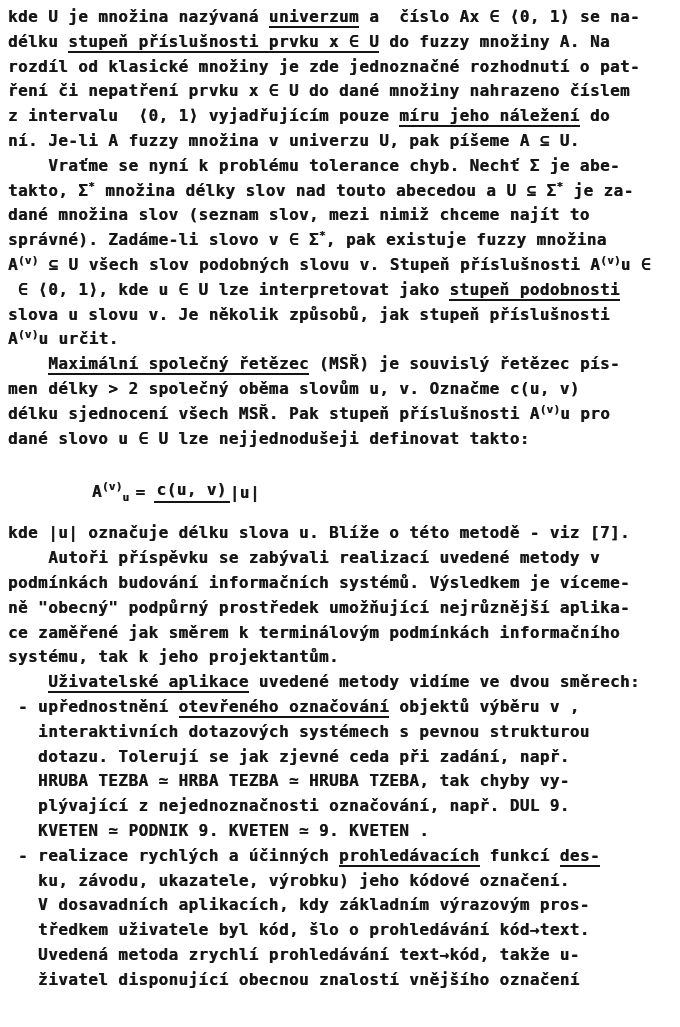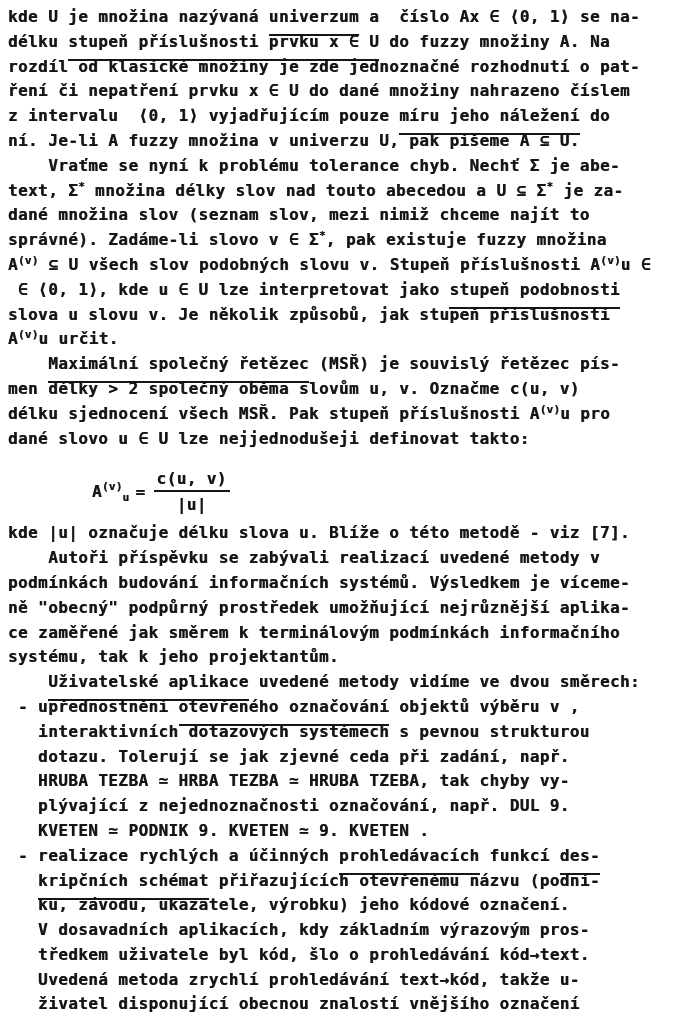--- a/index.html
+++ b/index.html
@@ -31,21 +31,21 @@
     line-height: 24.8px;
   }
   .line sup {
     font-size: 11px;
     line-height: 0;
     vertical-align: 6px;
     letter-spacing: 0.2px;
   }
   .ul {
     border-bottom: 2px solid currentColor;
-    padding-bottom: 8px;
+    padding-bottom: 0px;
   }
   
   .formula {
     margin: 14px 0 4px 84px;
     height: 52px;
     display: flex;
     align-items: center;
     white-space: pre;
     text-align: right;
   }
@@ -58,21 +58,21 @@
   .formula sub {
     font-size: 11px;
     line-height: 0;
     vertical-align: -4px;
   }
   .f-eq {
     padding: 0 8px 0 6px;
   }
   .frac {
     display: inline-flex;
-    flex-direction: column;
+    flex-direction: row;
     align-items: center;
   }
   .frac .num {
     border-bottom: 2px solid currentColor;
     padding: 0 3px 2px 3px;
   }
   .frac .den {
     padding-top: 3px;
   }
 </style>
@@ -82,21 +82,21 @@
 <div class="page">
 
   <div id="lines-top">
       <div class="line"><span>kde U je množina nazývaná </span><span class="ul">univerzum</span><span> a  číslo Ax ∈ ⟨0, 1⟩ se na-</span></div>
       <div class="line"><span>délku </span><span class="ul">stupeň příslušnosti prvku x ∈ U</span><span> do fuzzy množiny A. Na</span></div>
       <div class="line"><span>rozdíl od klasické množiny je zde jednoznačné rozhodnutí o pat-</span></div>
       <div class="line"><span>ření či nepatření prvku x ∈ U do dané množiny nahrazeno číslem</span></div>
       <div class="line"><span>z intervalu  ⟨0, 1⟩ vyjadřujícím pouze </span><span class="ul">míru jeho náležení</span><span> do</span></div>
       <div class="line"><span>ní. Je-li A fuzzy množina v univerzu U, pak píšeme A ⊆ U.</span></div>
       <div class="line"><span>    Vraťme se nyní k problému tolerance chyb. Nechť Σ je abe-</span></div>
-      <div class="line"><span>text, Σ</span><sup>*</sup><span> množina délky slov nad touto abecedou a U ⊆ Σ</span><sup>*</sup><span> je za-</span></div>
+      <div class="line"><span>takto, Σ</span><sup>*</sup><span> množina délky slov nad touto abecedou a U ⊆ Σ</span><sup>*</sup><span> je za-</span></div>
       <div class="line"><span>dané množina slov (seznam slov, mezi nimiž chceme najít to</span></div>
       <div class="line"><span>správné). Zadáme-li slovo v ∈ Σ</span><sup>*</sup><span>, pak existuje fuzzy množina</span></div>
       <div class="line"><span>A</span><sup>(v)</sup><span> ⊆ U všech slov podobných slovu v. Stupeň příslušnosti A</span><sup>(v)</sup><span>u ∈</span></div>
       <div class="line"><span> ∈ ⟨0, 1⟩, kde u ∈ U lze interpretovat jako </span><span class="ul">stupeň podobnosti</span></div>
       <div class="line"><span>slova u slovu v. Je několik způsobů, jak stupeň příslušnosti</span></div>
       <div class="line"><span>A</span><sup>(v)</sup><span>u určit.</span></div>
       <div class="line"><span>    </span><span class="ul">Maximální společný řetězec</span><span> (MSŘ) je souvislý řetězec pís-</span></div>
       <div class="line"><span>men délky &gt; 2 společný oběma slovům u, v. Označme c(u, v)</span></div>
       <div class="line"><span>délku sjednocení všech MSŘ. Pak stupeň příslušnosti A</span><sup>(v)</sup><span>u pro</span></div>
       <div class="line"><span>dané slovo u ∈ U lze nejjednodušeji definovat takto:</span></div>
@@ -119,21 +119,20 @@
       <div class="line"><span>ce zaměřené jak směrem k terminálovým podmínkách informačního</span></div>
       <div class="line"><span>systému, tak k jeho projektantům.</span></div>
       <div class="line"><span>    </span><span class="ul">Uživatelské aplikace</span><span> uvedené metody vidíme ve dvou směrech:</span></div>
       <div class="line"><span> - upřednostnění </span><span class="ul">otevřeného označování</span><span> objektů výběru v ,</span></div>
       <div class="line"><span>   interaktivních dotazových systémech s pevnou strukturou</span></div>
       <div class="line"><span>   dotazu. Tolerují se jak zjevné ceda při zadání, např.</span></div>
       <div class="line"><span>   HRUBA TEZBA ≃ HRBA TEZBA ≃ HRUBA TZEBA, tak chyby vy-</span></div>
       <div class="line"><span>   plývající z nejednoznačnosti označování, např. DUL 9.</span></div>
       <div class="line"><span>   KVETEN ≃ PODNIK 9. KVETEN ≃ 9. KVETEN .</span></div>
       <div class="line"><span> - realizace rychlých a účinných </span><span class="ul">prohledávacích</span><span> funkcí </span><span class="ul">des-</span></div>
-      <div class="line"><span>   </span><span class="ul">kripčních schémat</span><span> přiřazujících otevřenému názvu (podni-</span></div>
       <div class="line"><span>   ku, závodu, ukazatele, výrobku) jeho kódové označení.</span></div>
       <div class="line"><span>   V dosavadních aplikacích, kdy základním výrazovým pros-</span></div>
       <div class="line"><span>   tředkem uživatele byl kód, šlo o prohledávání kód→text.</span></div>
       <div class="line"><span>   Uvedená metoda zrychlí prohledávání text→kód, takže u-</span></div>
       <div class="line"><span>   živatel disponující obecnou znalostí vnějšího označení</span></div>
     </div>
 
 </div>
 
 </body></html>

